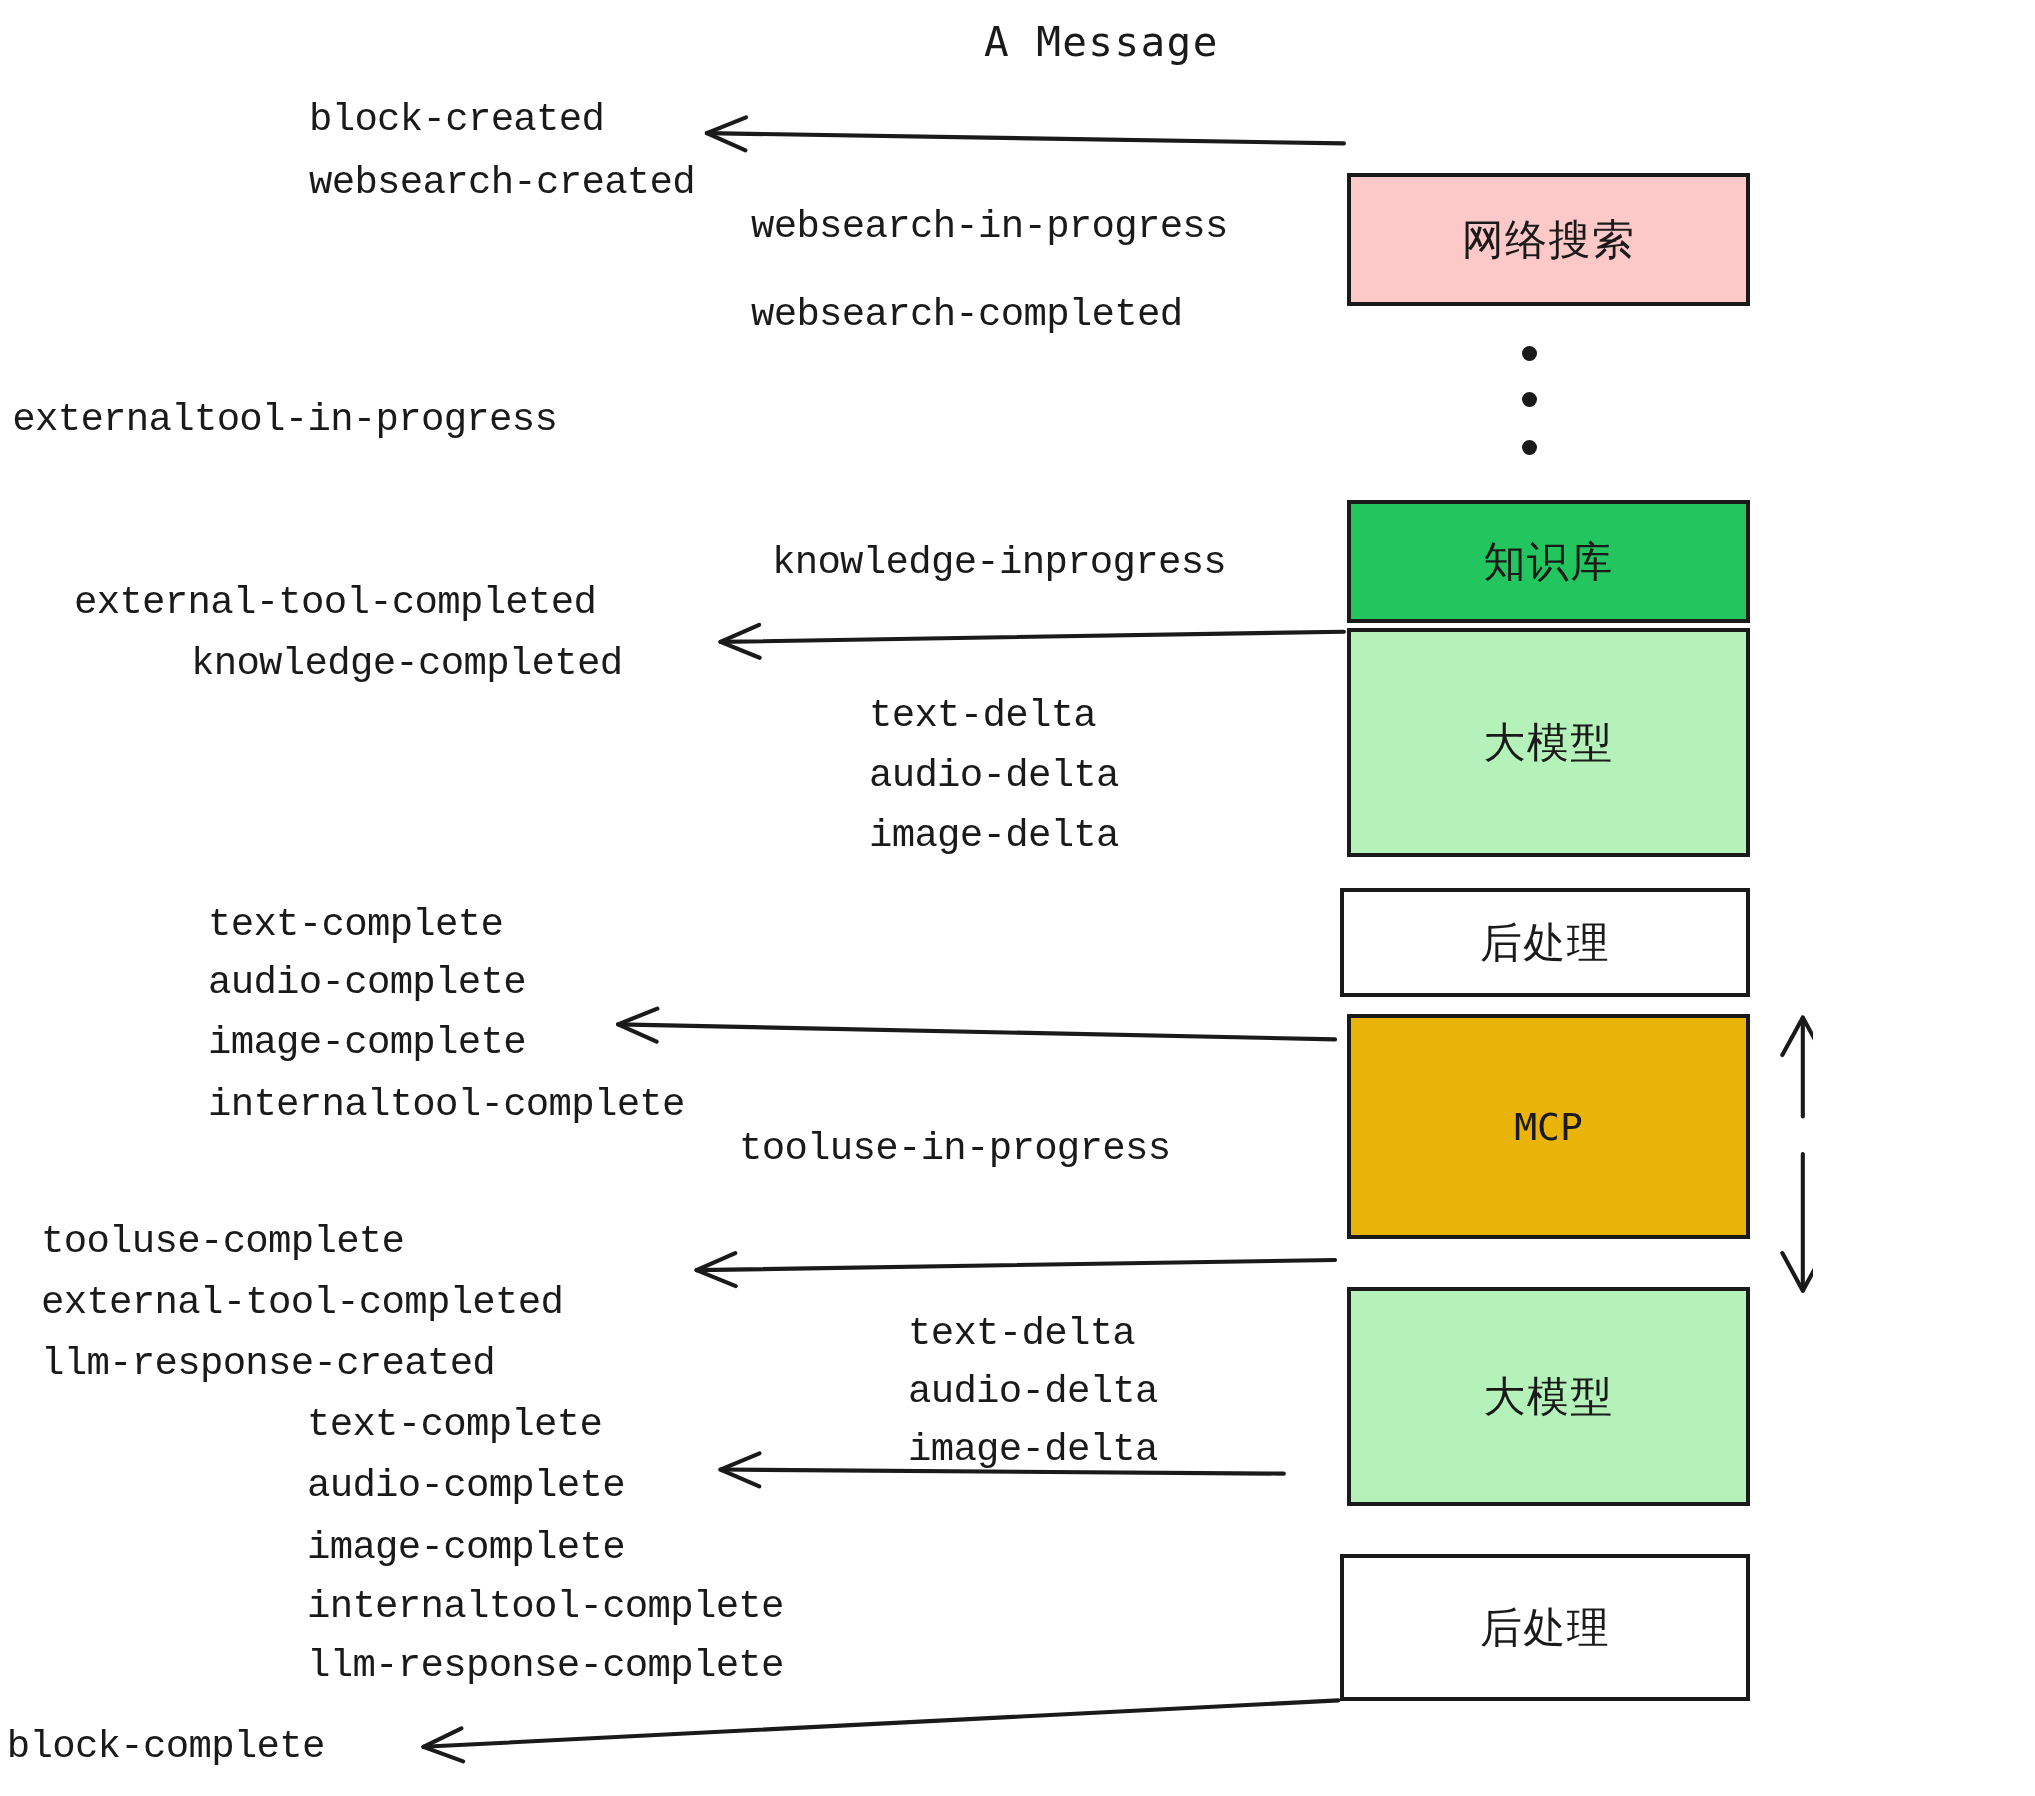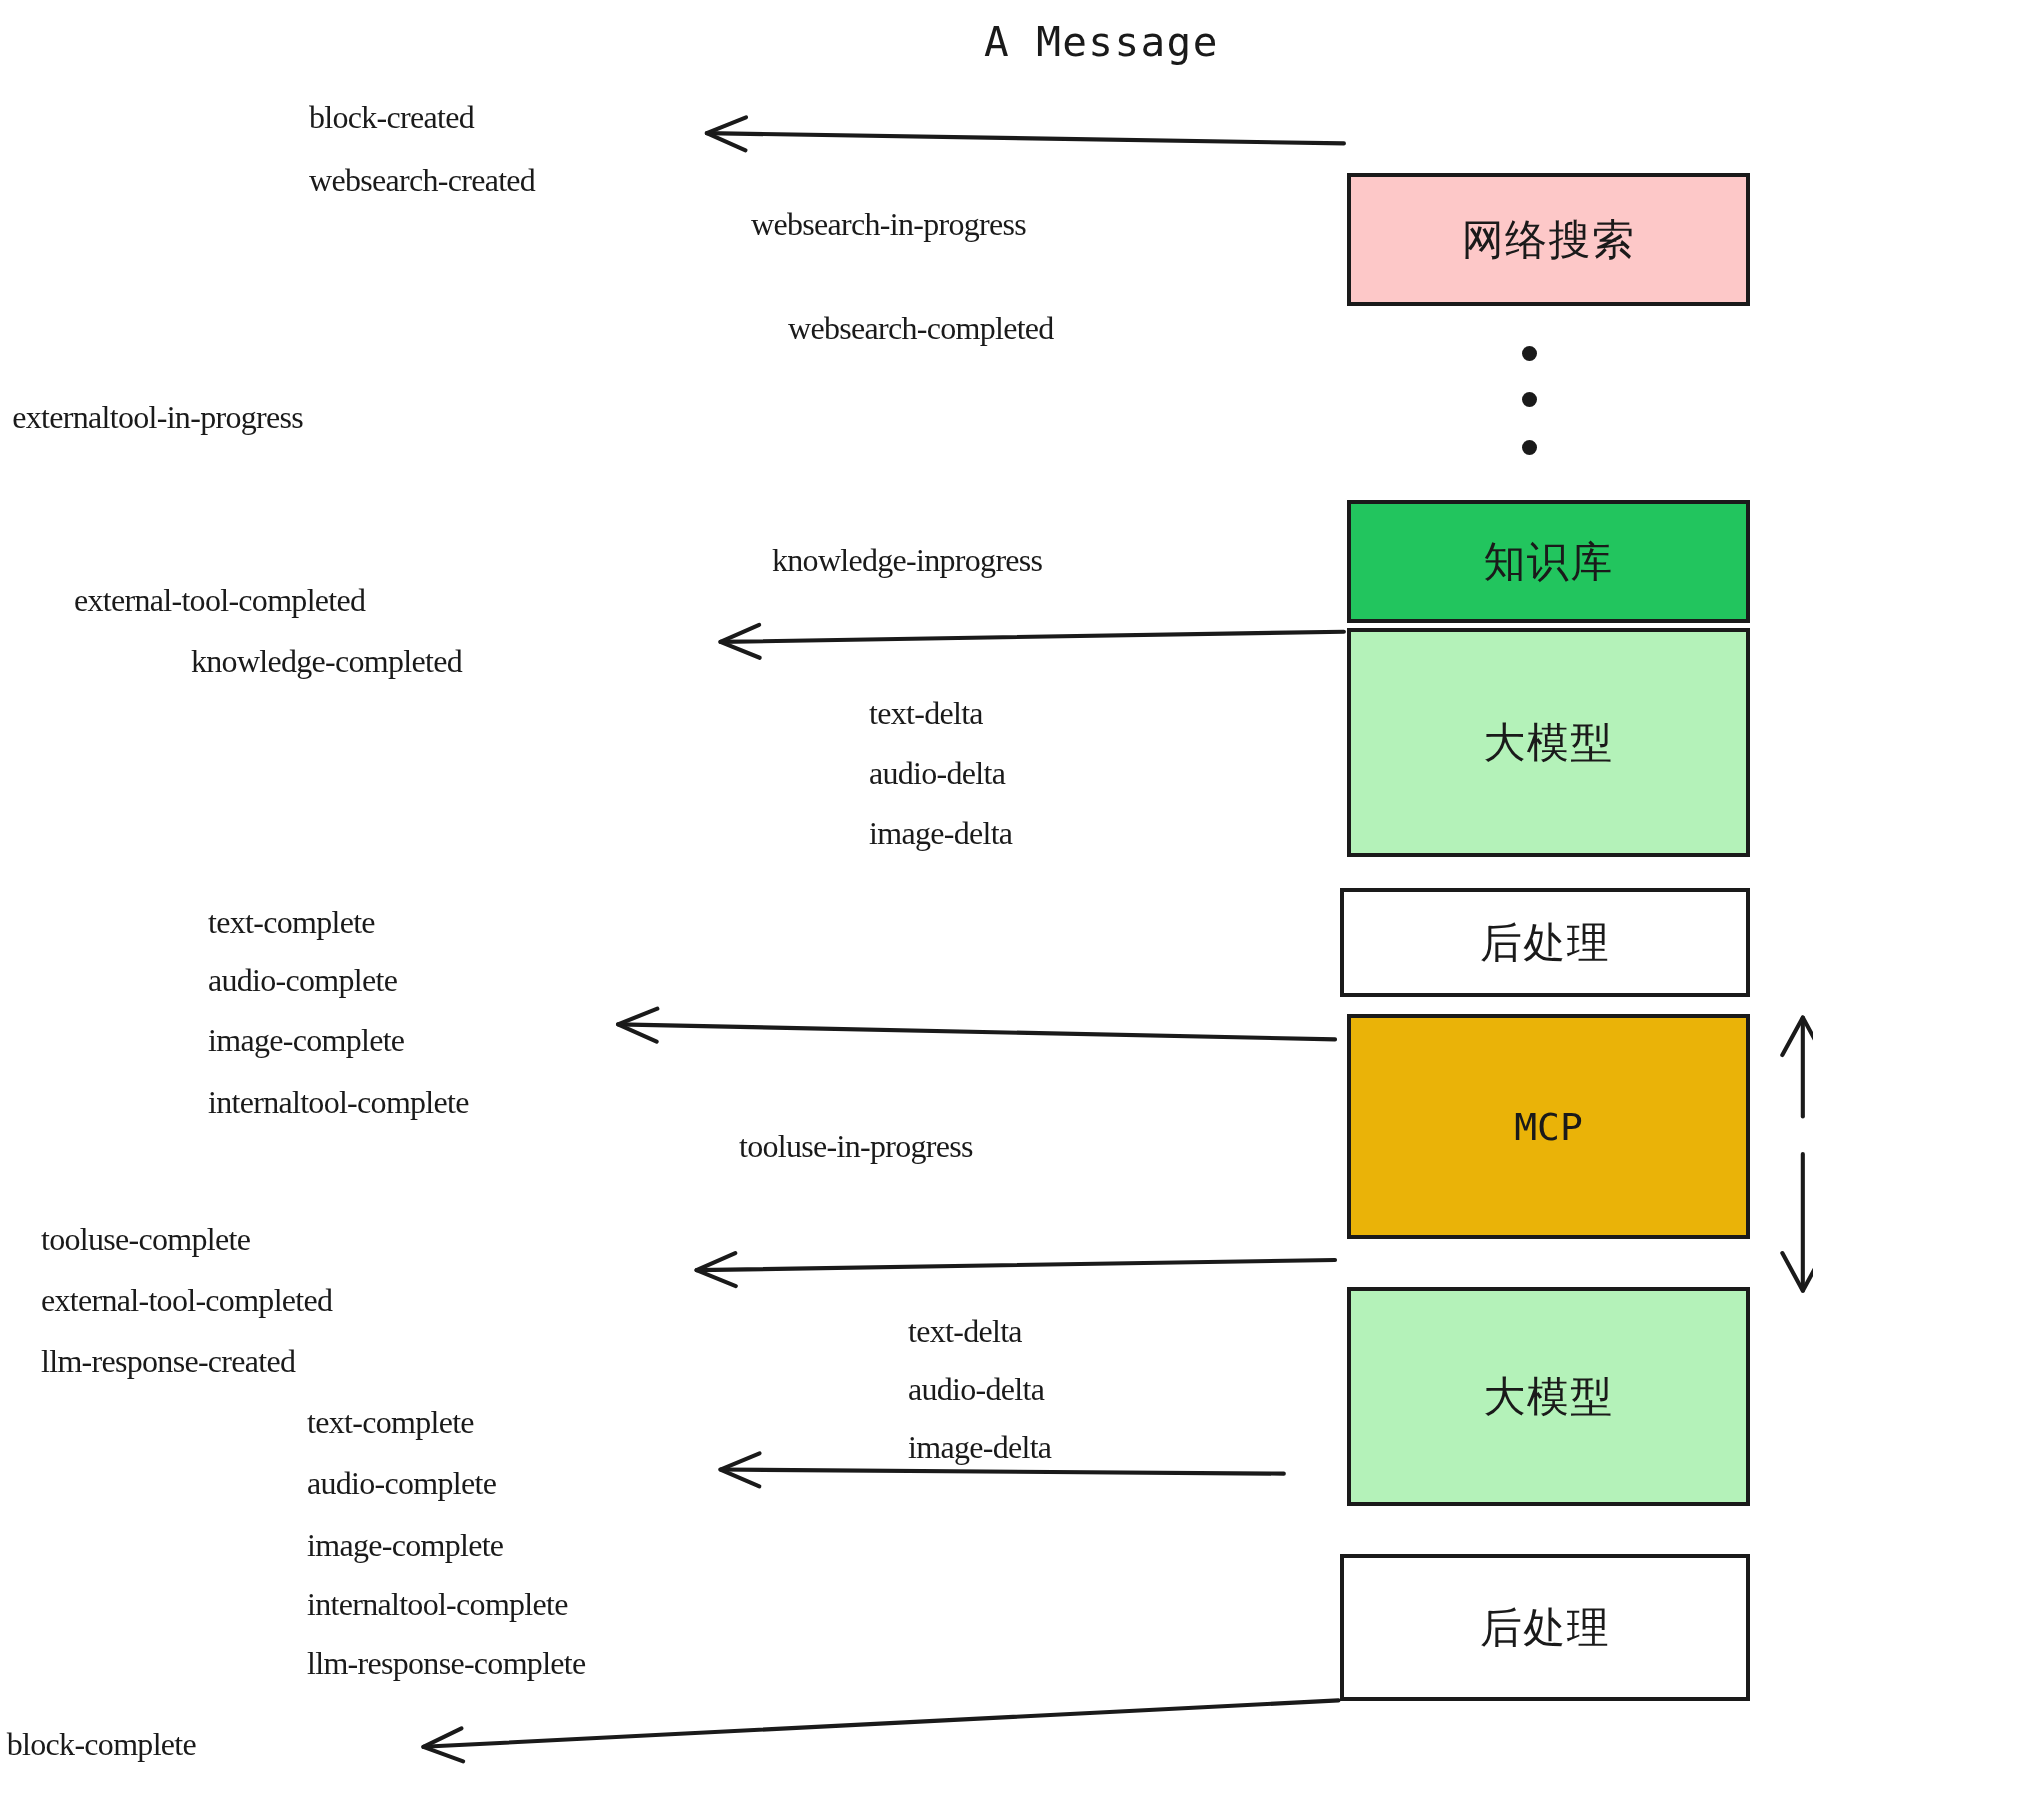--- a/index.html
+++ b/index.html
@@ -13,22 +13,22 @@
     height: 1796px;
     background: #ffffff;
     overflow: hidden;
     font-family: "DejaVu Sans Mono", "Liberation Mono", monospace;
     border-radius: 12px;
   }
   .evt {
     position: absolute;
     white-space: nowrap;
     color: #1a1a1a;
-    font-family: Liberation Serif, serif;
-    font-size: 32px;
+    font-family: Liberation Mono, monospace;
+    font-size: 39px;
     letter-spacing: -0.7px;
     line-height: 1;
   }
   .title {
     position: absolute;
     white-space: nowrap;
     color: #1a1a1a;
     font-family: "DejaVu Sans Mono", "Liberation Mono", monospace;
     font-size: 41px;
     letter-spacing: 1.4px;
@@ -104,21 +104,21 @@
         <span>大模型</span>
       </div>
       <div class="box" style="left: 1340px; top: 1554px; width: 410px; height: 147px; background: rgb(255, 255, 255);">
         <span>后处理</span>
       </div>
     </div>
   <div id="events-layer">
       <div class="evt" style="left: 309px; top: 101px;">block-created</div>
       <div class="evt" style="left: 309px; top: 164px;">websearch-created</div>
       <div class="evt" style="left: 751px; top: 208px;">websearch-in-progress</div>
-      <div class="evt" style="left: 751px; top: 312px; margin-left: 37px;">websearch-completed</div>
+      <div class="evt" style="left: 751px; top: 296px;">websearch-completed</div>
       <div class="evt" style="left: 12.3px; top: 401px;">externaltool-in-progress</div>
       <div class="evt" style="left: 772px; top: 544px;">knowledge-inprogress</div>
       <div class="evt" style="left: 74px; top: 584px;">external-tool-completed</div>
       <div class="evt" style="left: 191px; top: 645px;">knowledge-completed</div>
       <div class="evt" style="left: 869px; top: 697px;">text-delta</div>
       <div class="evt" style="left: 869px; top: 757px;">audio-delta</div>
       <div class="evt" style="left: 869px; top: 817px;">image-delta</div>
       <div class="evt" style="left: 208px; top: 906px;">text-complete</div>
       <div class="evt" style="left: 208px; top: 964px;">audio-complete</div>
       <div class="evt" style="left: 208px; top: 1024px;">image-complete</div>

